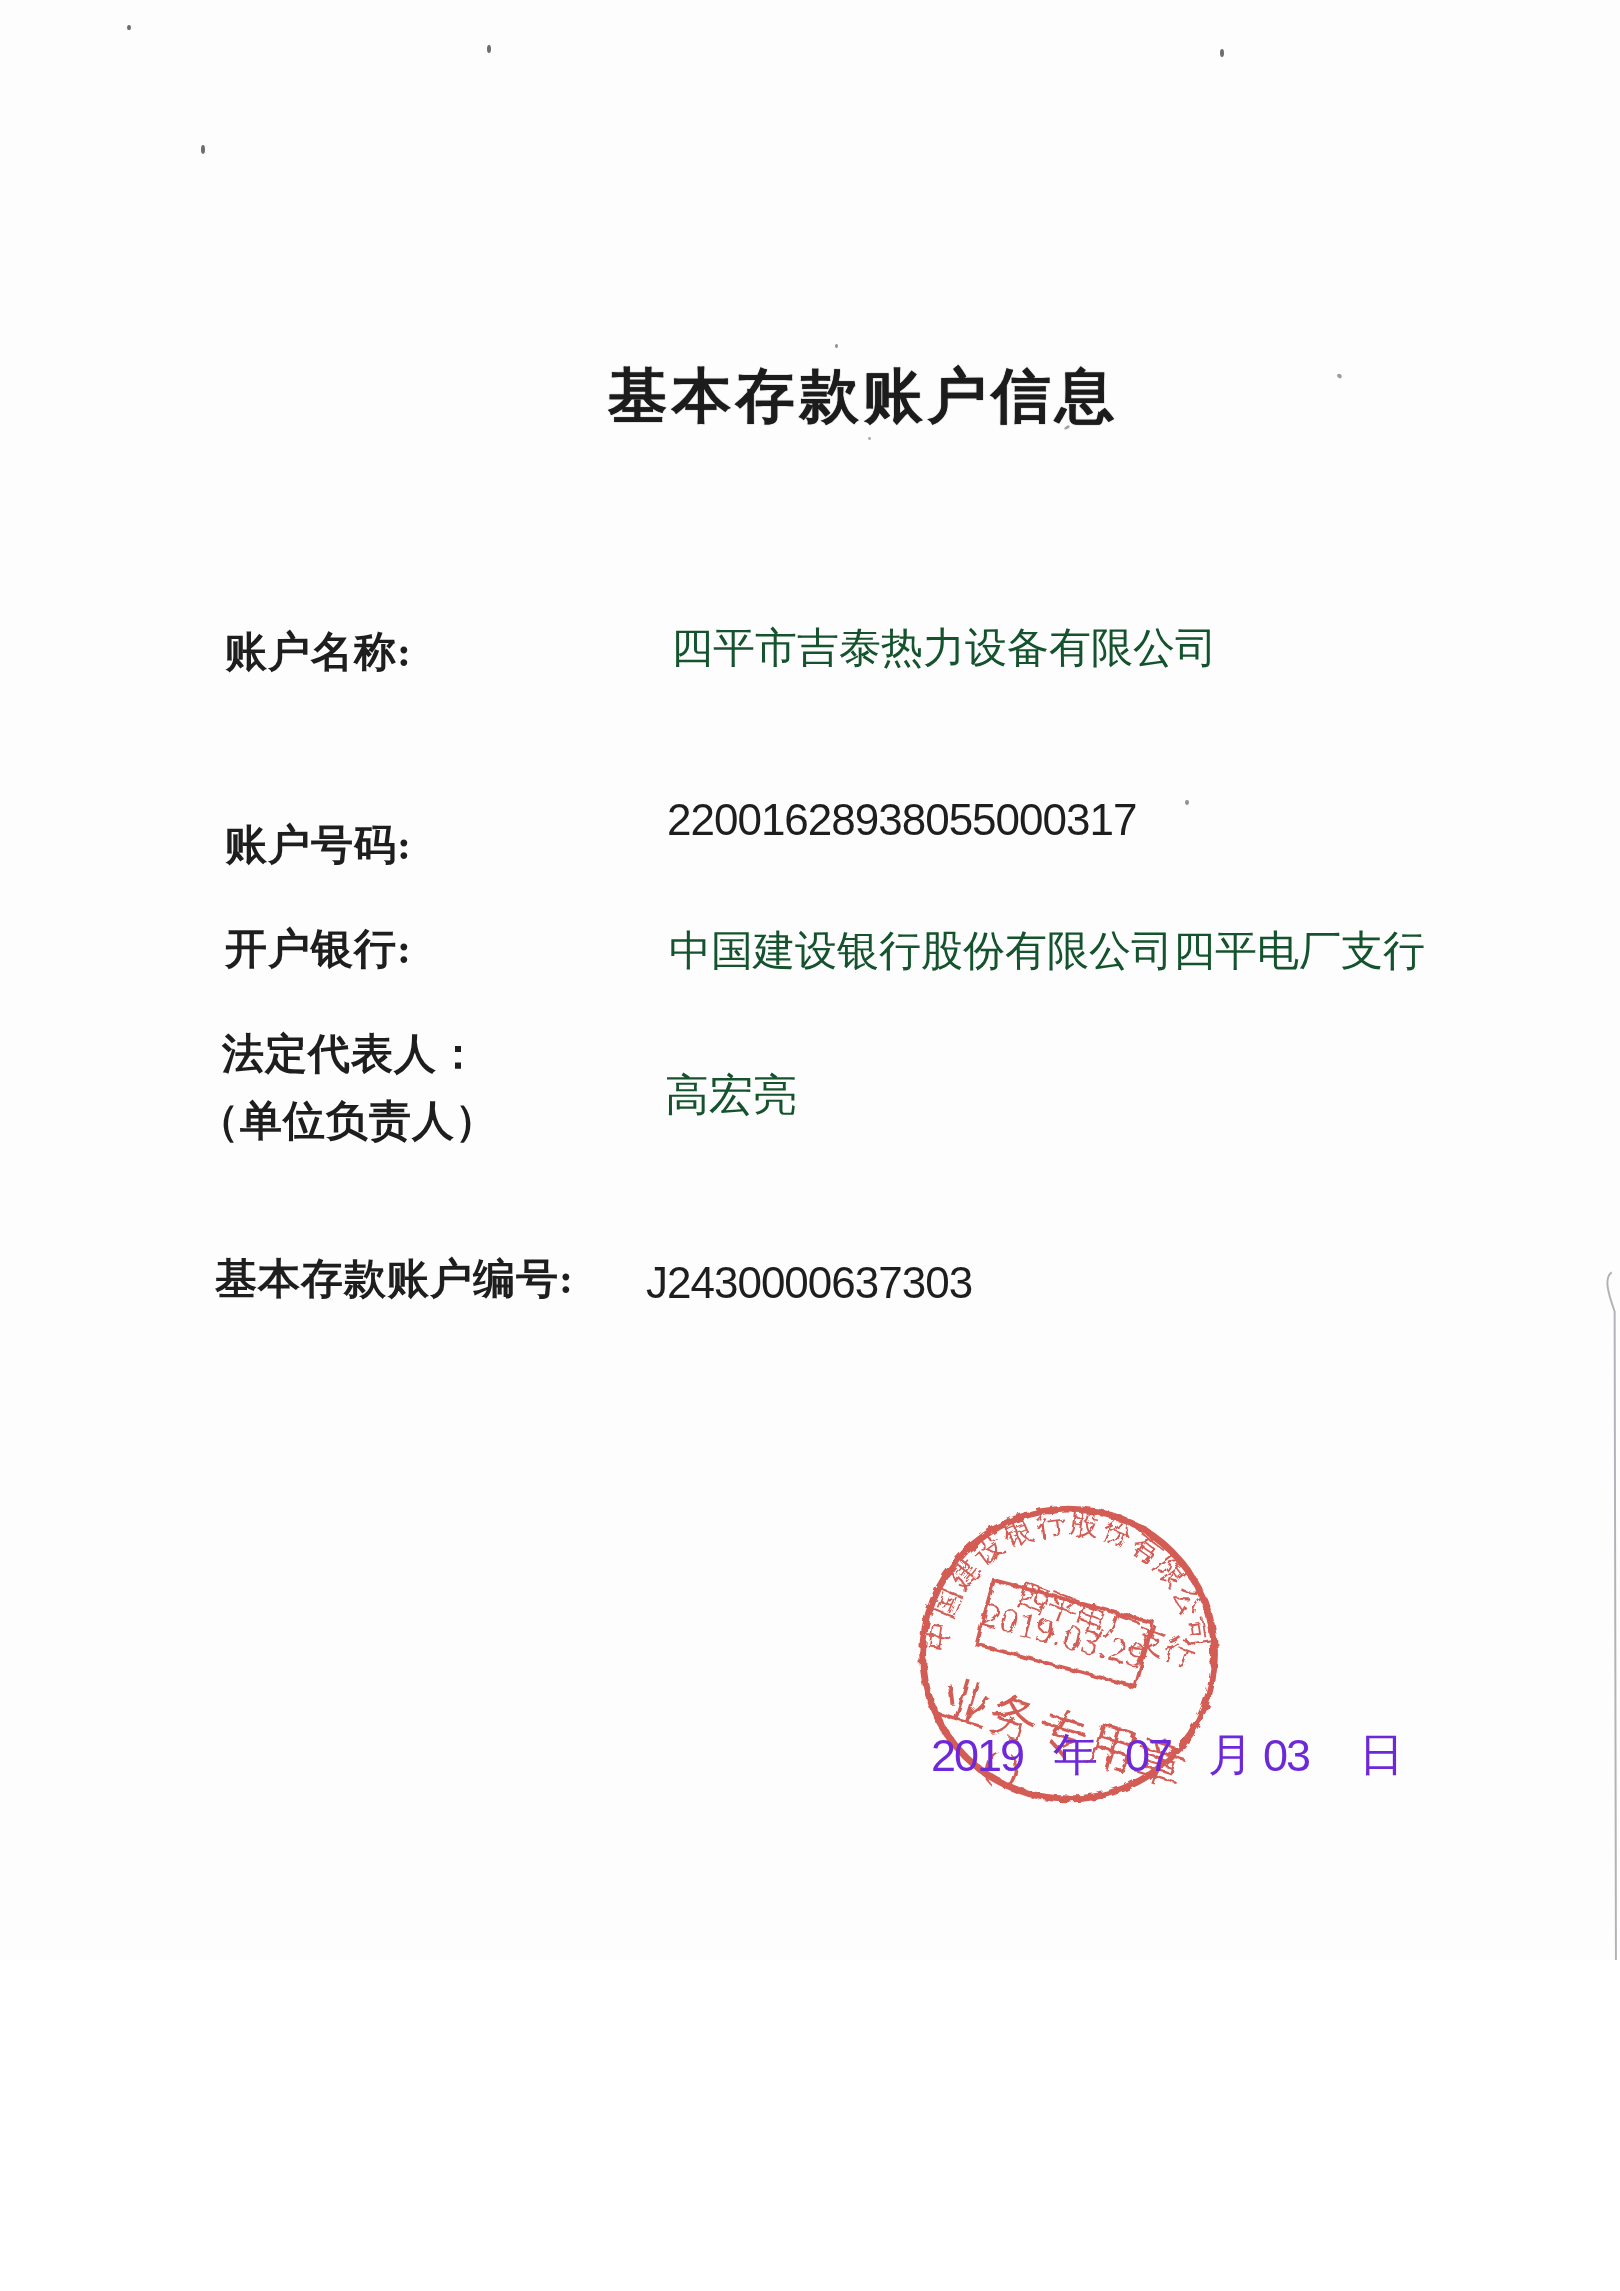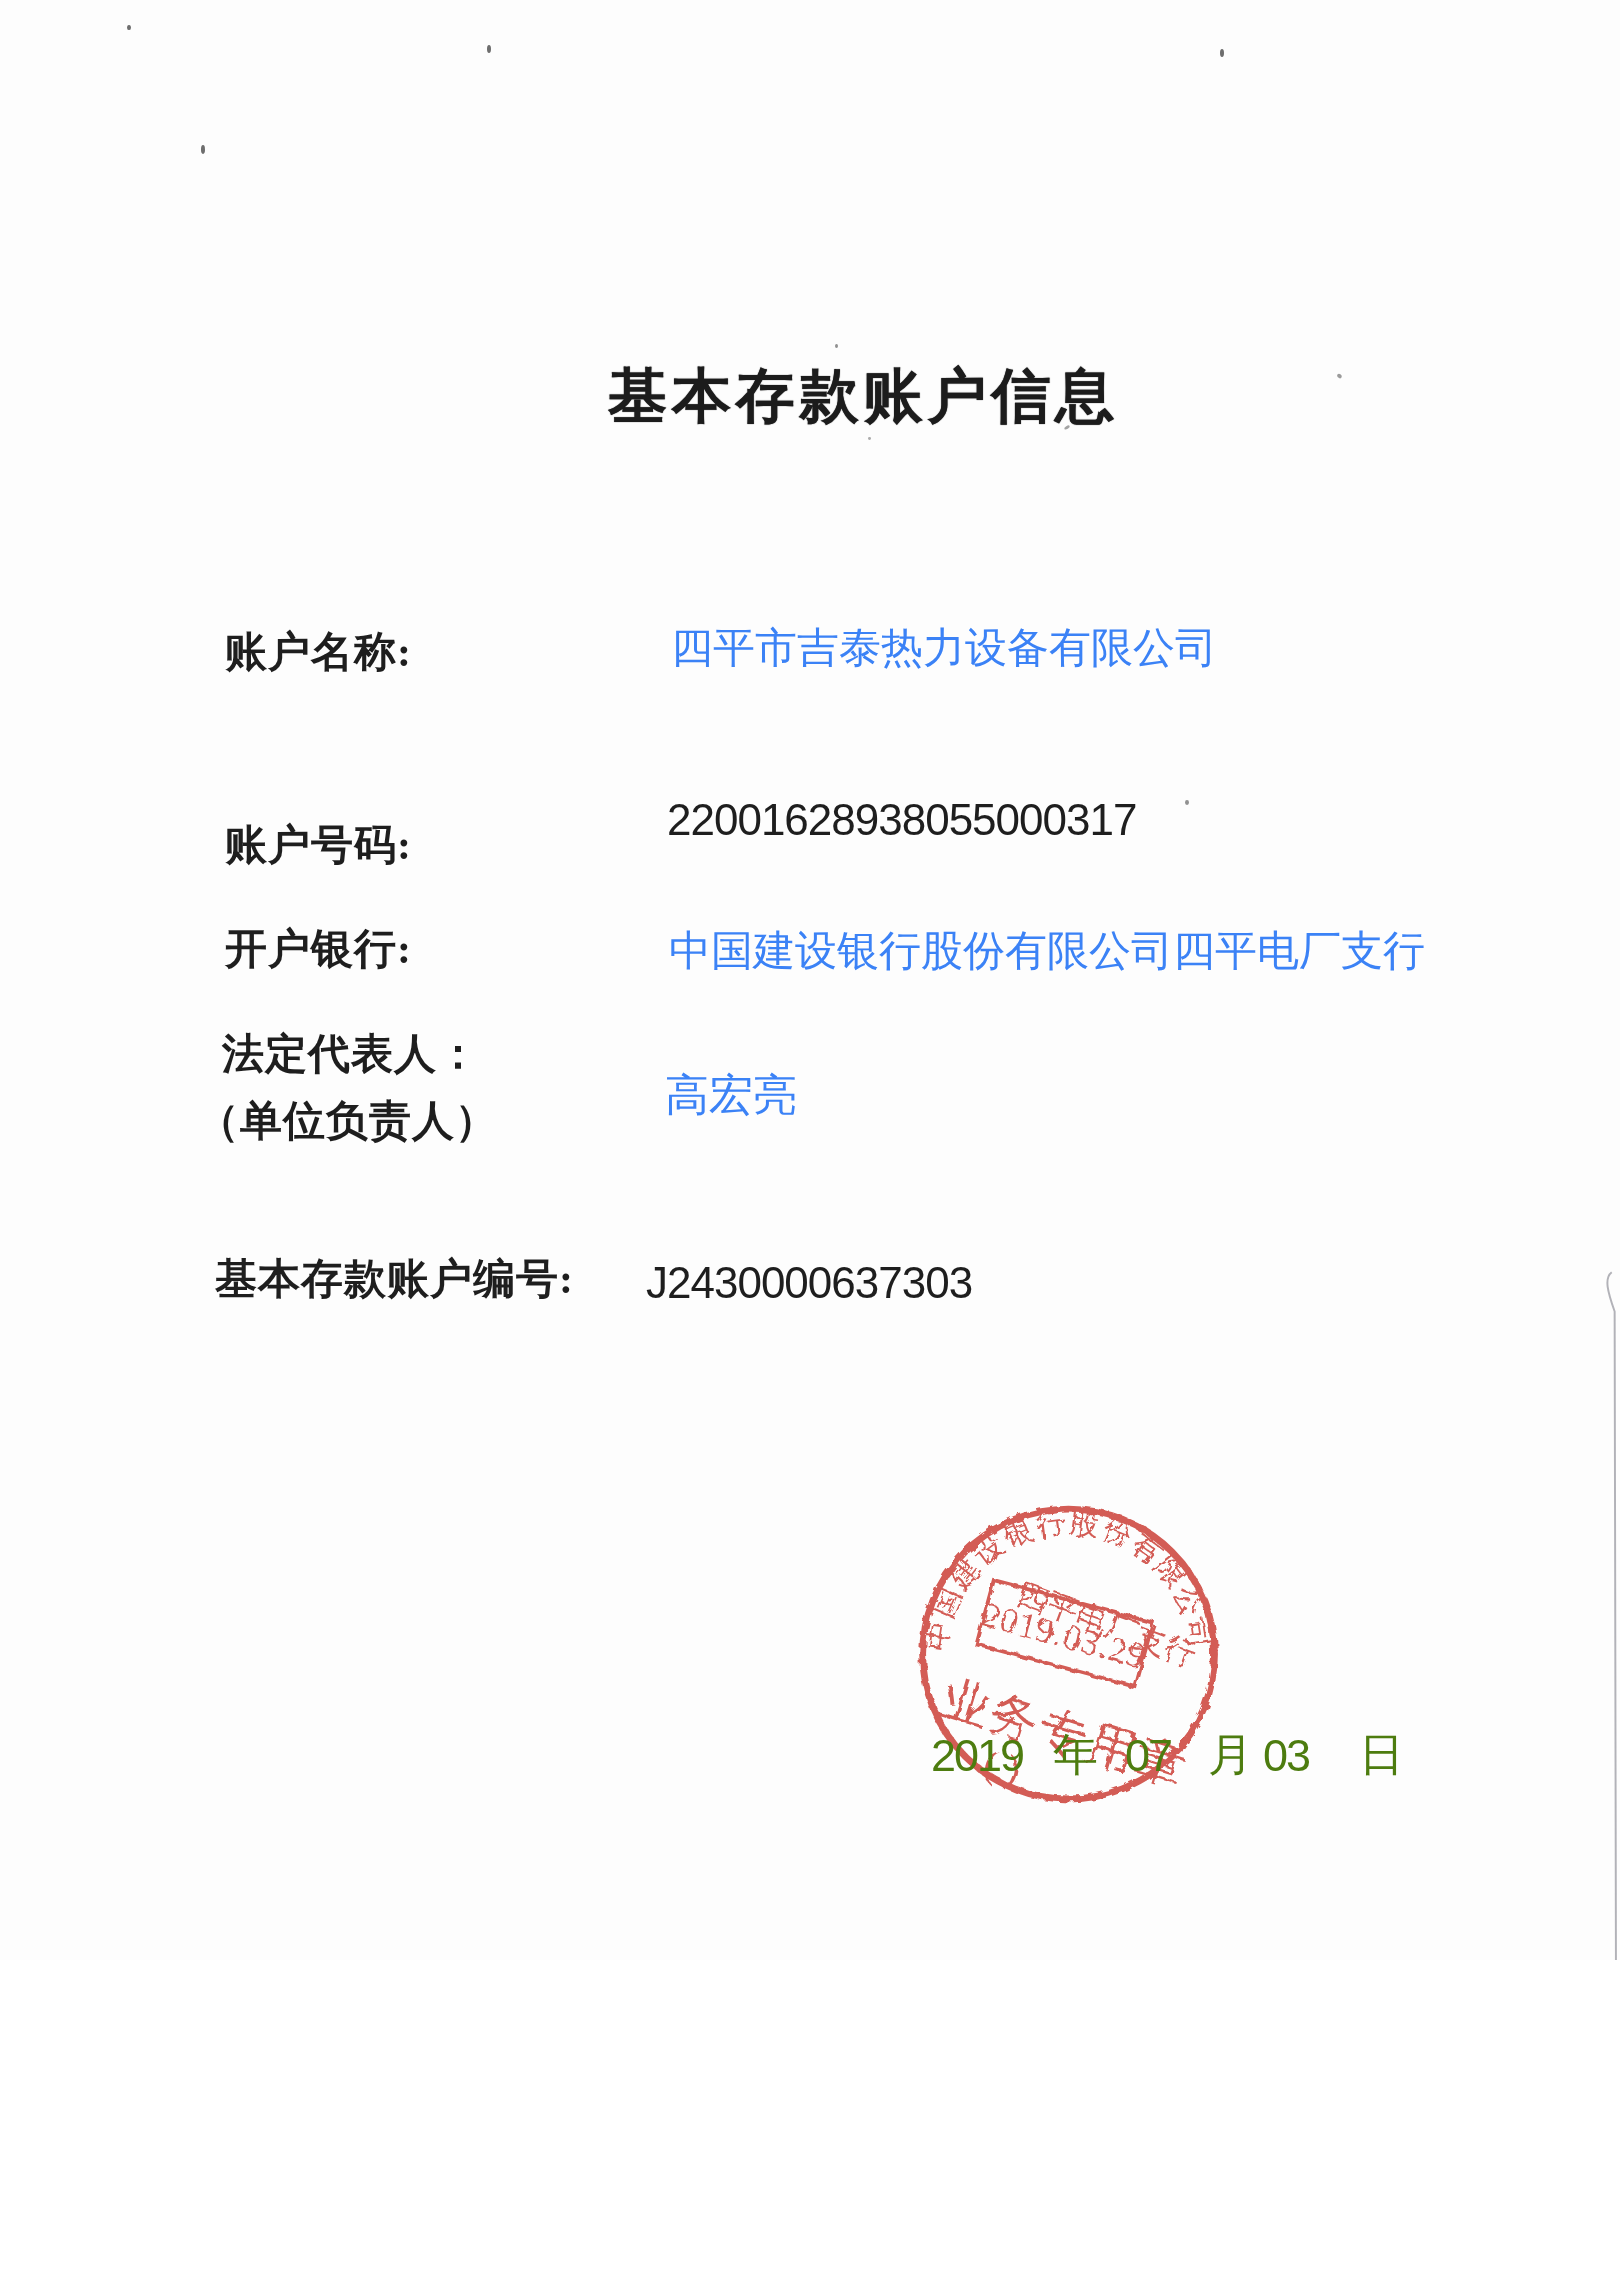--- a/index.html
+++ b/index.html
@@ -20,21 +20,21 @@
     white-space:nowrap;
   }
   .field-label{
     position:absolute;
     font-size:42px;font-weight:bold;line-height:1;
     color:#1e1e1e;letter-spacing:1px;white-space:nowrap;
   }
   .field-value{
     position:absolute;
     font-size:42px;font-weight:normal;line-height:1;
-    color:#3b82f6;white-space:nowrap;
+    color:#14532d;white-space:nowrap;
   }
   .field-value.numeric{
     font-family:"Liberation Sans", sans-serif;
     font-size:44px;letter-spacing:-1px;
     color:#1e1e1e;
   }
   
   .r1-label{left:225px;top:631px;}
   .r1-value{left:671px;top:627px;}
   .r2-label{left:225px;top:792px;margin-top:32px;}
@@ -45,21 +45,21 @@
   .r4-label2{left:197px;top:1100px;}
   .r4-value{left:665px;top:1074px;font-size:44px;}
   .r5-label{left:215px;top:1258px;}
   .r5-value{left:646px;top:1261px;font-size:43px;}
 
   .date-row{position:absolute;left:0;top:0;z-index:3;}
   .date-part{
     position:absolute;top:1733px;
     font-family:"Liberation Sans", sans-serif;
     font-size:45px;letter-spacing:-2px;line-height:1;
-    color:#4d7c0f;white-space:nowrap;text-align:center;
+    color:#6d28d9;white-space:nowrap;text-align:center;
   }
   .dp-year{left:931px;}
   .dp-year-u{left:1053px;letter-spacing:0;font-family:"Liberation Serif",serif;}
   .dp-month{left:1125px;}
   .dp-month-u{left:1208px;letter-spacing:0;font-family:"Liberation Serif",serif;}
   .dp-day{left:1263px;}
   .dp-day-u{left:1359px;letter-spacing:0;font-family:"Liberation Serif",serif;}
 
   .stamp-svg{position:absolute;left:905px;top:1500px;z-index:2;}
   .stamp-svg text{font-family:"Liberation Serif", serif;}

